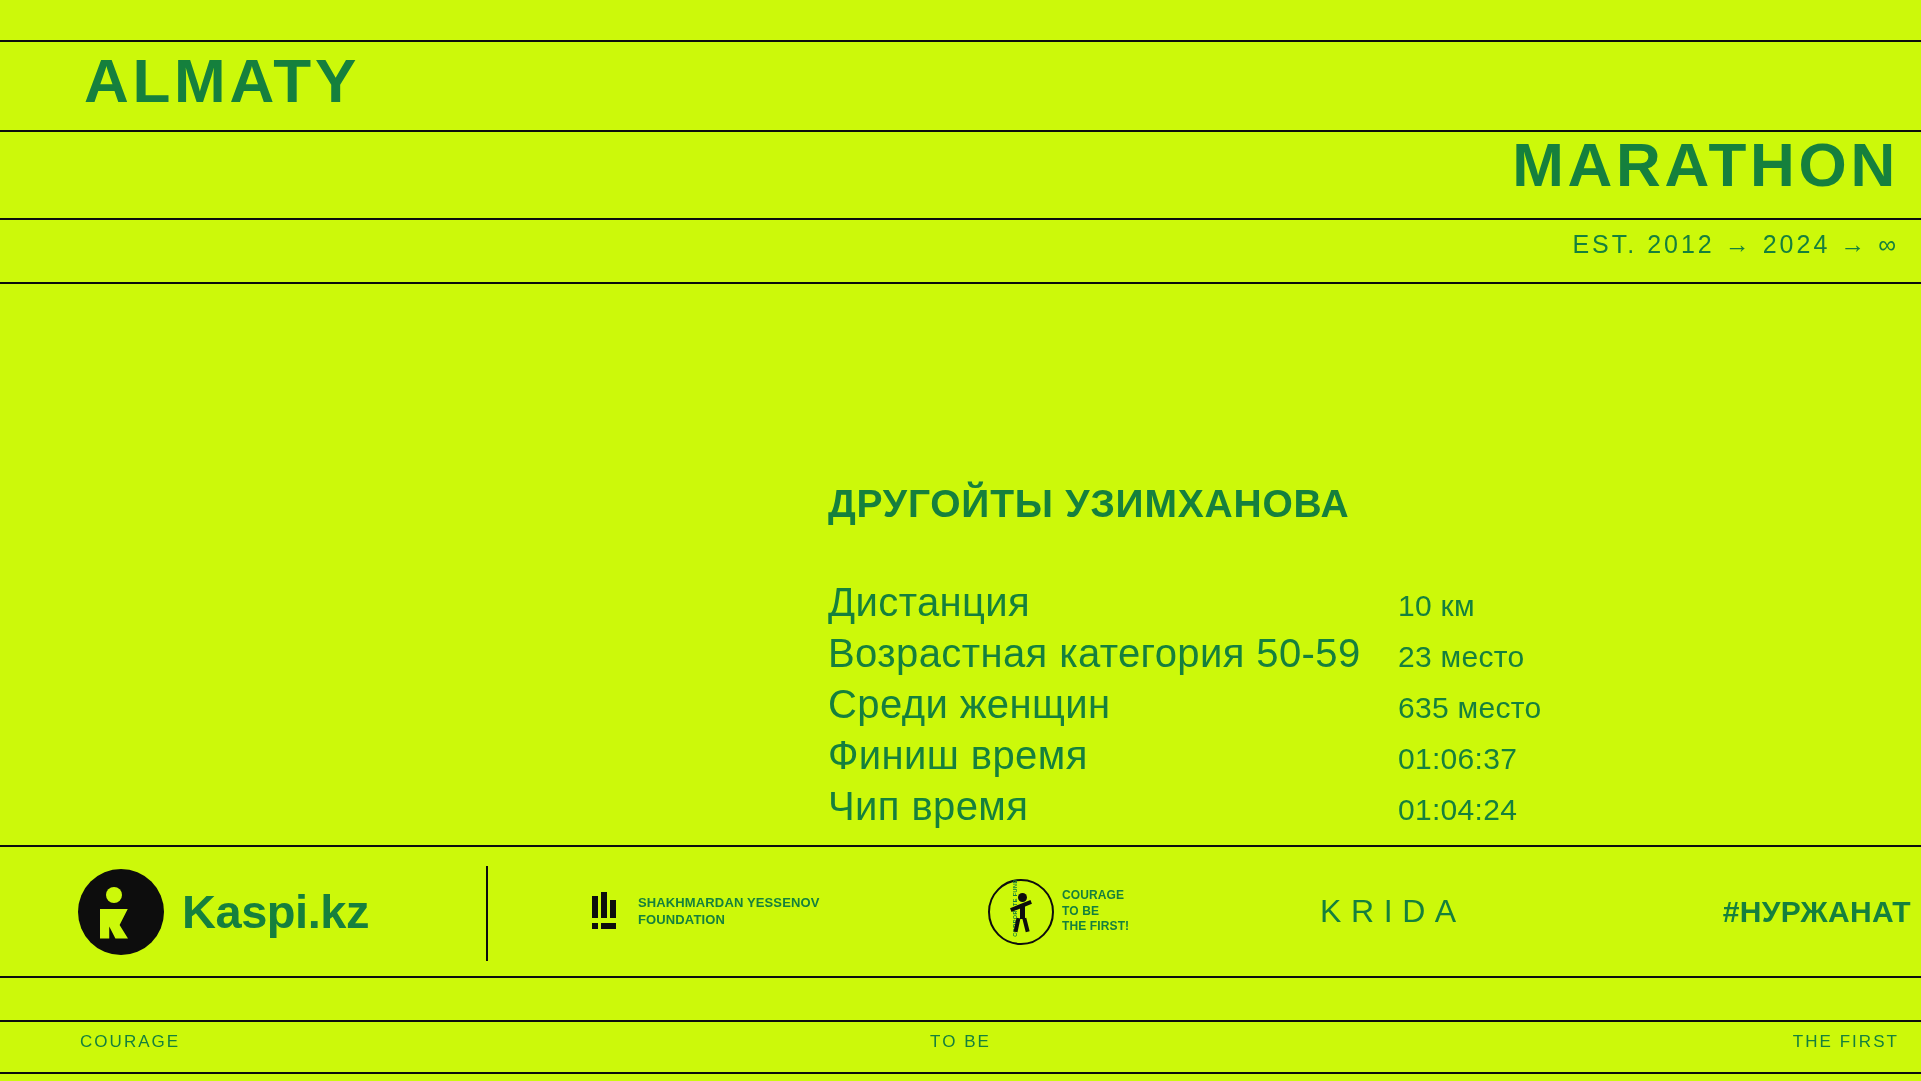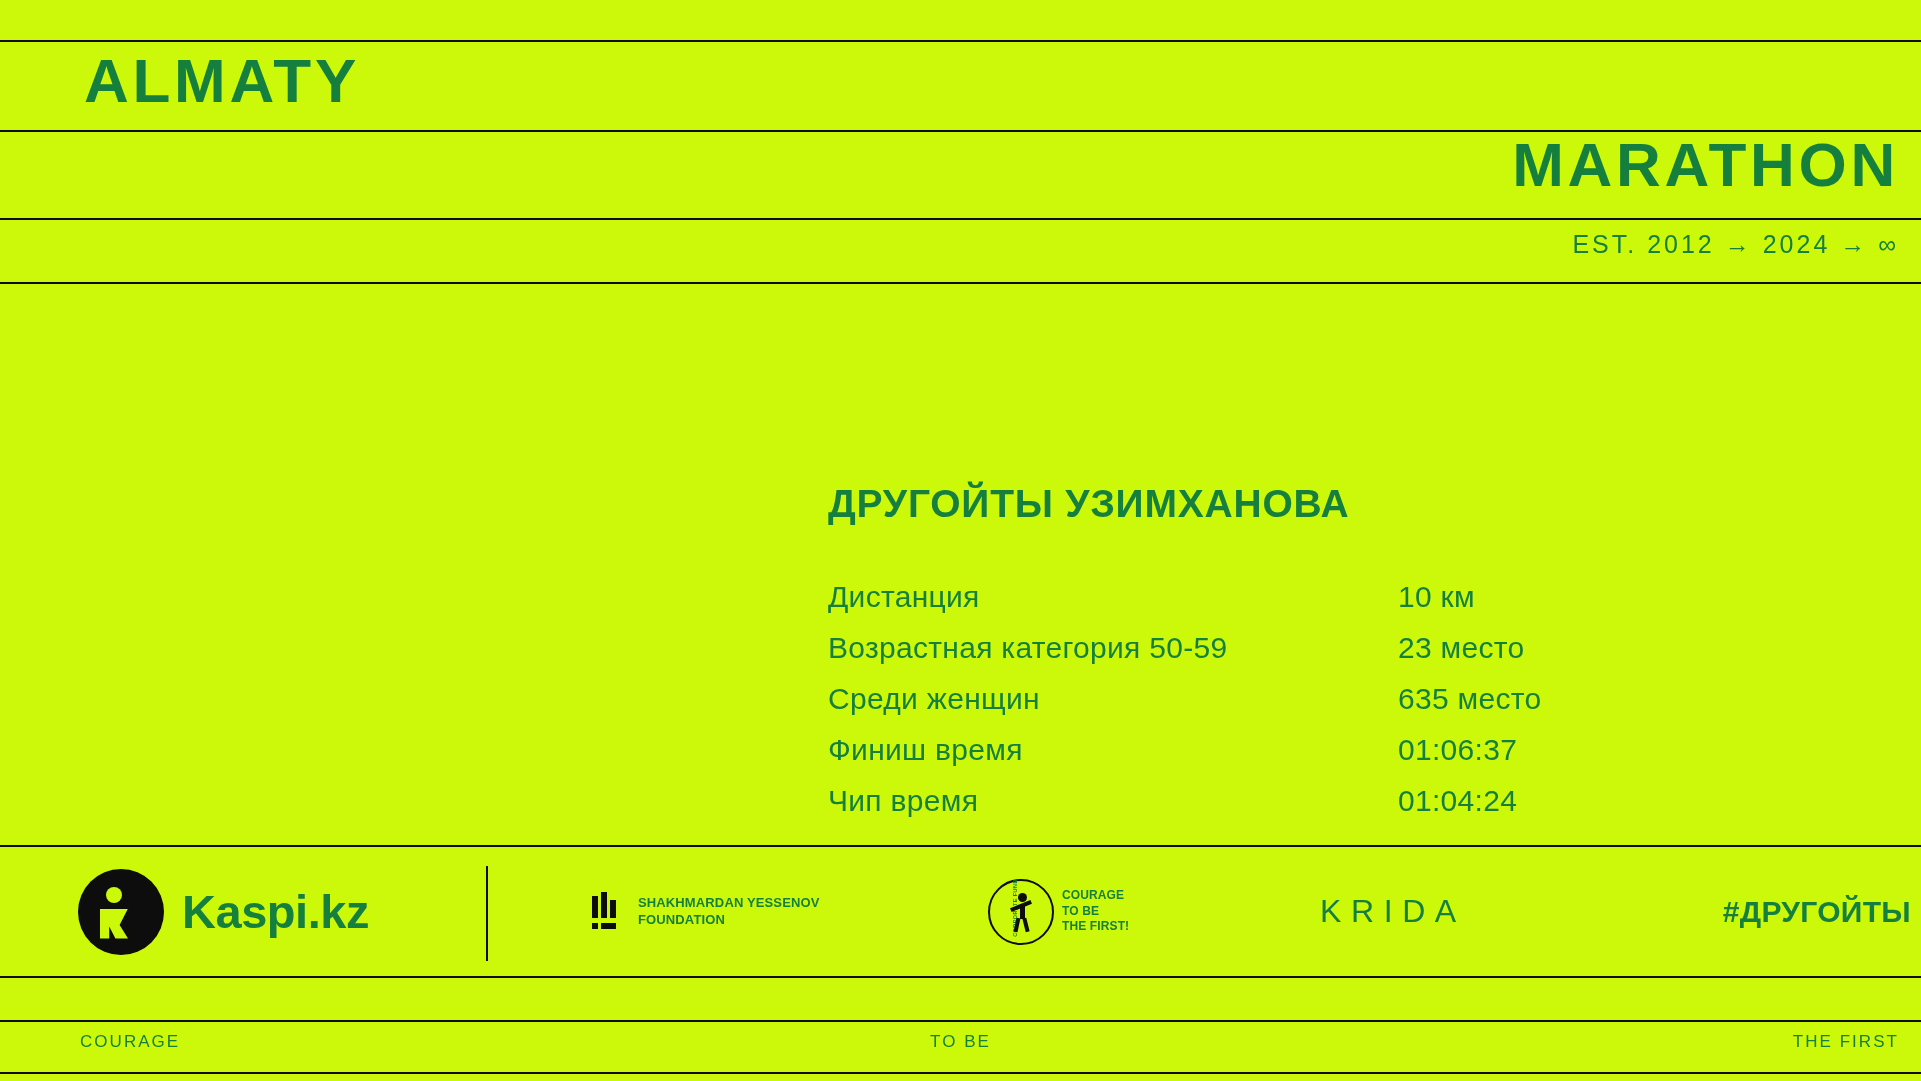--- a/index.html
+++ b/index.html
@@ -92,21 +92,21 @@
     top: 580px;
     width: 810px;
   }
   .result-row {
     display: flex;
     align-items: baseline;
     height: 51px;
   }
   .result-label {
     width: 570px;
-    font-size: 30px;
+    font-size: 40px;
     font-weight: 400;
     letter-spacing: 0.01em;
     white-space: nowrap;
   }
   .result-value {
     font-size: 30px;
     font-weight: 400;
     letter-spacing: 0.01em;
     white-space: nowrap;
   }
@@ -355,21 +355,21 @@
       </div>
       <div class="cf-text">
         <div>COURAGE</div>
         <div>TO BE</div>
         <div>THE FIRST!</div>
       </div>
     </div>
 
     <div class="sponsor krida">KRIDA</div>
 
-    <div class="sponsor drugoity">#ДРУГОЙТЫ</div>
+    <div class="sponsor drugoity">#НУРЖАНАТ</div>
 
   </div>
 
   <div class="sep-line"></div>
 
   <div class="footer">
     <span class="f-left">COURAGE</span>
     <span class="f-center">TO BE</span>
     <span class="f-right">THE FIRST</span>
   </div>

